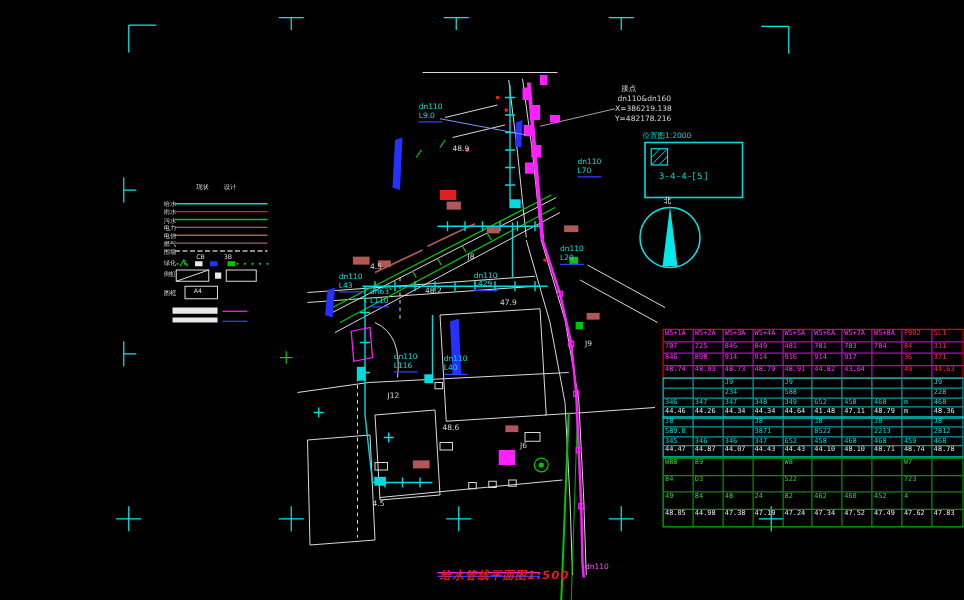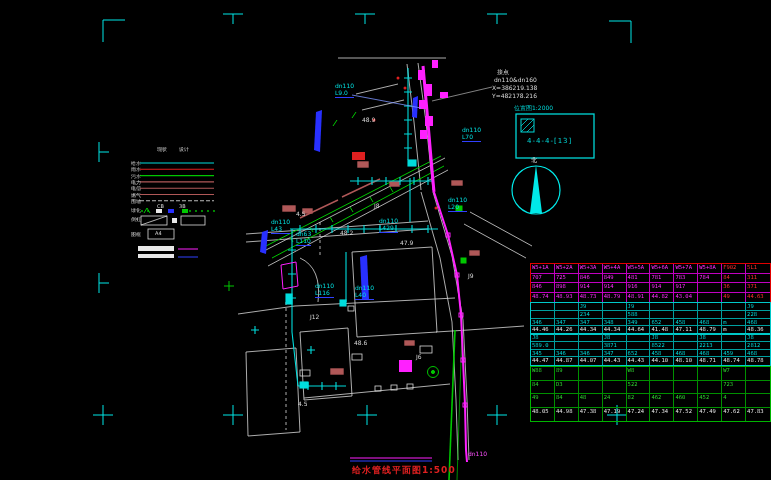--- a/index.html
+++ b/index.html
@@ -197,29 +197,29 @@
       <rect x="138" y="254" width="36" height="4" fill="#e8e8e8"></rect>
     </g>
   </svg>
 
   <div class="ann" style="left:497px;top:68px;">接点</div>
   <div class="ann" style="left:494px;top:76px;">dn110&amp;dn160</div>
   <div class="ann" style="left:492px;top:84px;">X=386219.138</div>
   <div class="ann" style="left:492px;top:92px;">Y=482178.216</div>
 
   <div class="detail-label" style="left:514px;top:104px;">位置图1:2000</div>
-  <div class="detail-ref" style="left:527px;top:137px;">4-4-4-[13]</div>
+  <div class="detail-ref" style="left:527px;top:137px;">3-4-4-[5]</div>
 
   <div class="north-label" style="left:531px;top:156px;">北</div>
 
   <div class="legend-label" style="left:157px;top:146px;">现状</div>
   <div class="legend-label" style="left:179px;top:146px;">设计</div>
   <div class="legend-label" style="left:155px;top:230px;color:#ddd;">A4</div>
 
-  <div class="title" style="left:352px;top:464px;">给水管线平面图1:500</div>
+  <div class="title" style="left:352px;top:454px;font-style:italic;">给水管线平面图1:500</div>
 
   <div id="label-layer">
       <div class="legend-label" style="left: 131px; top: 160px;">给水</div>
       <div class="legend-label" style="left: 131px; top: 166.3px;">雨水</div>
       <div class="legend-label" style="left: 131px; top: 172.6px;">污水</div>
       <div class="legend-label" style="left: 131px; top: 178.9px;">电力</div>
       <div class="legend-label" style="left: 131px; top: 185.2px;">电信</div>
       <div class="legend-label" style="left: 131px; top: 191.5px;">燃气</div>
       <div class="legend-label" style="left: 131px; top: 197.8px;">围墙</div>
       <div class="legend-label" style="left: 131px; top: 207px;">绿化</div>

